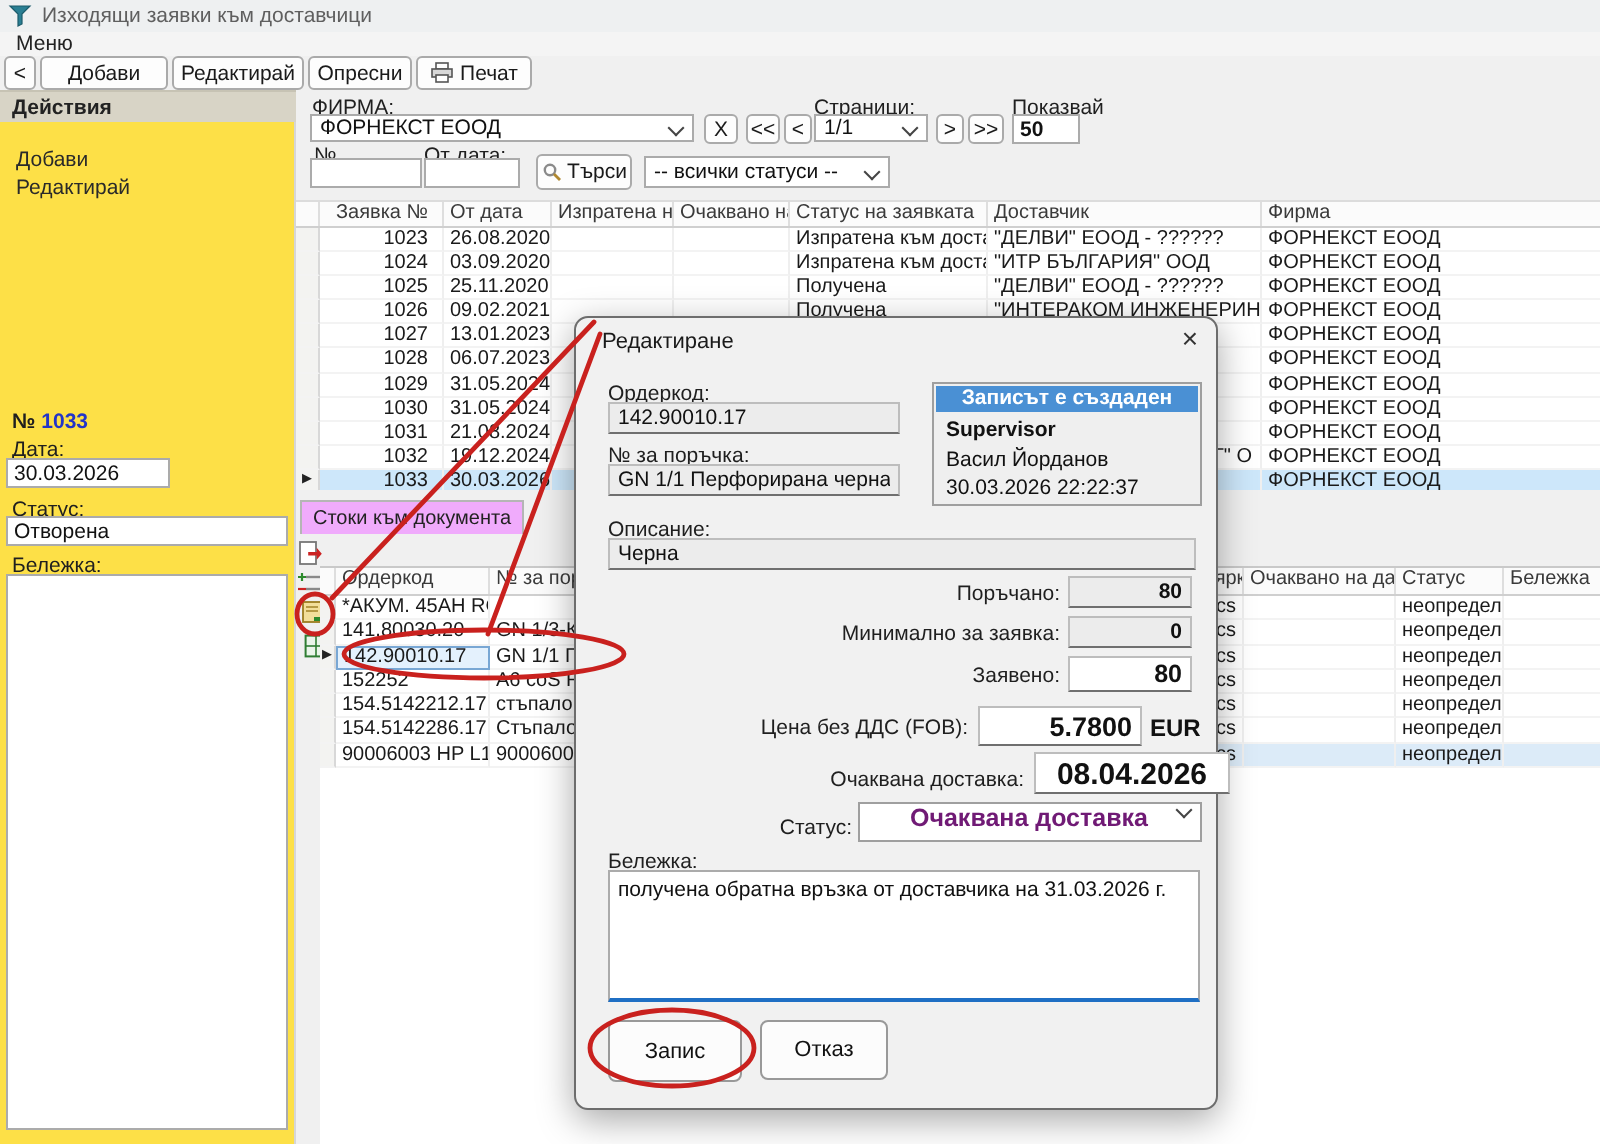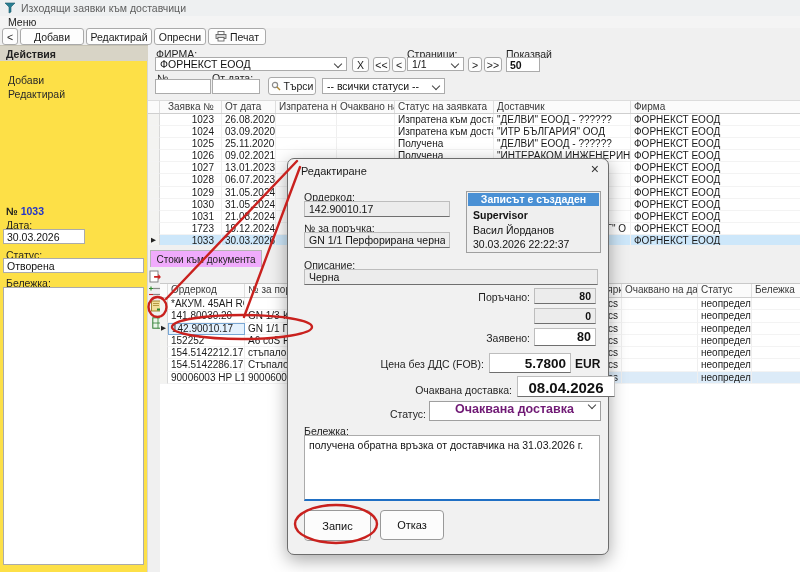--- a/index.html
+++ b/index.html
@@ -244,21 +244,21 @@
           <div class="tc c1">1031</div>
           <div class="tc c2">21.08.2024</div>
           <div class="tc c3"></div>
           <div class="tc c4"></div>
           <div class="tc c5"></div>
           <div class="tc c6"></div>
           <div class="tc c7">ФОРНЕКСТ ЕООД</div>
         </div>
         <div class="trow">
           <div class="tc c0 rowhdr"></div>
-          <div class="tc c1">1723</div>
+          <div class="tc c1">1032</div>
           <div class="tc c2">19.12.2024</div>
           <div class="tc c3"></div>
           <div class="tc c4"></div>
           <div class="tc c5"></div>
           <div class="tc c6 tail">Г" О</div>
           <div class="tc c7">ФОРНЕКСТ ЕООД</div>
         </div>
         <div class="trow sel">
           <div class="tc c0 rowhdr">▶</div>
           <div class="tc c1">1033</div>
@@ -399,20 +399,21 @@
 
     <div class="dlbl" style="left:16px;top:63px">№ за поръчка:</div>
     <input class="dfield" style="left: 16px; top: 73px; width: 146px;" readonly="" value="GN 1/1 Перфорирана черна основа">
 
     <div class="dlbl" style="left:16px;top:100px">Описание:</div>
     <input class="dfield" style="left: 16px; top: 110px; width: 294px;" readonly="" value="Черна">
 
     <div class="dnumlbl" style="left:66px;top:132px;width:176px">Поръчано:</div>
     <input class="dfield numright" style="left: 246px; top: 129px; width: 62px;" readonly="" value="80">
 
+    <div class="dnumlbl" style="left:66px;top:152px;width:176px">Минимално за заявка:</div>
     <input class="dfield numright" style="left: 246px; top: 149px; width: 62px;" readonly="" value="0">
 
     <div class="dnumlbl" style="left:66px;top:173px;width:176px">Заявено:</div>
     <input class="dfield dwhite numright big1" style="left: 246px; top: 169px; width: 62px;" value="80">
 
     <div class="dnumlbl" style="left:20px;top:199px;width:176px">Цена без ДДС (FOB):</div>
     <input class="dfield dwhite numright big2" style="left: 201px; top: 194px; width: 82px;" value="5.7800">
     <div class="eur" style="left:287px;top:198px">EUR</div>
 
     <div class="dnumlbl" style="left:86px;top:225px;width:138px">Очаквана доставка:</div>

